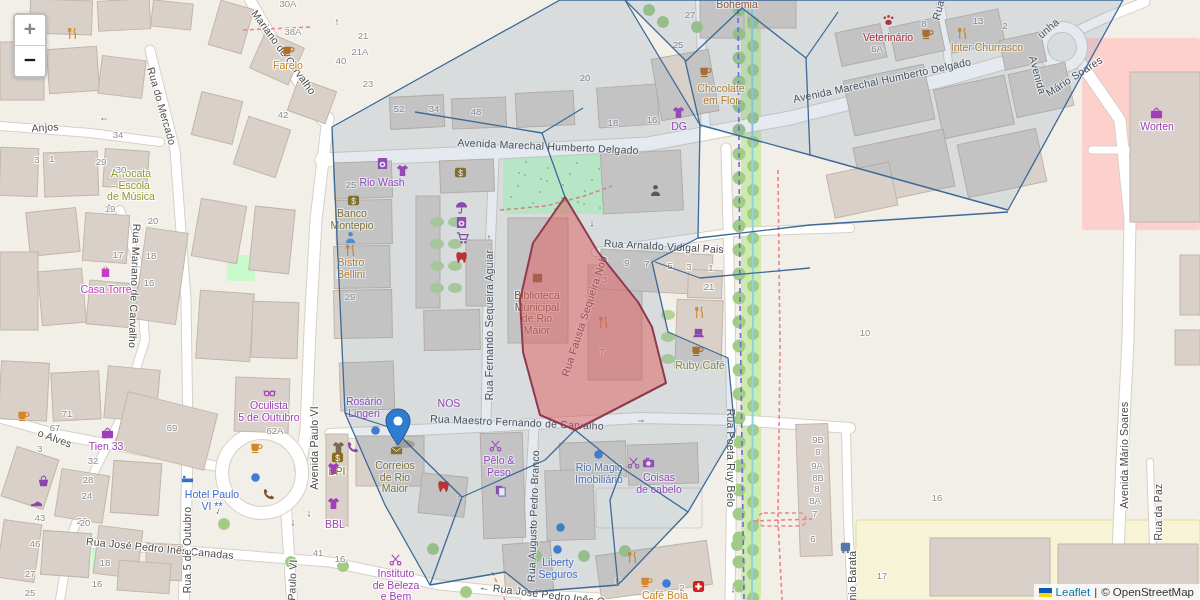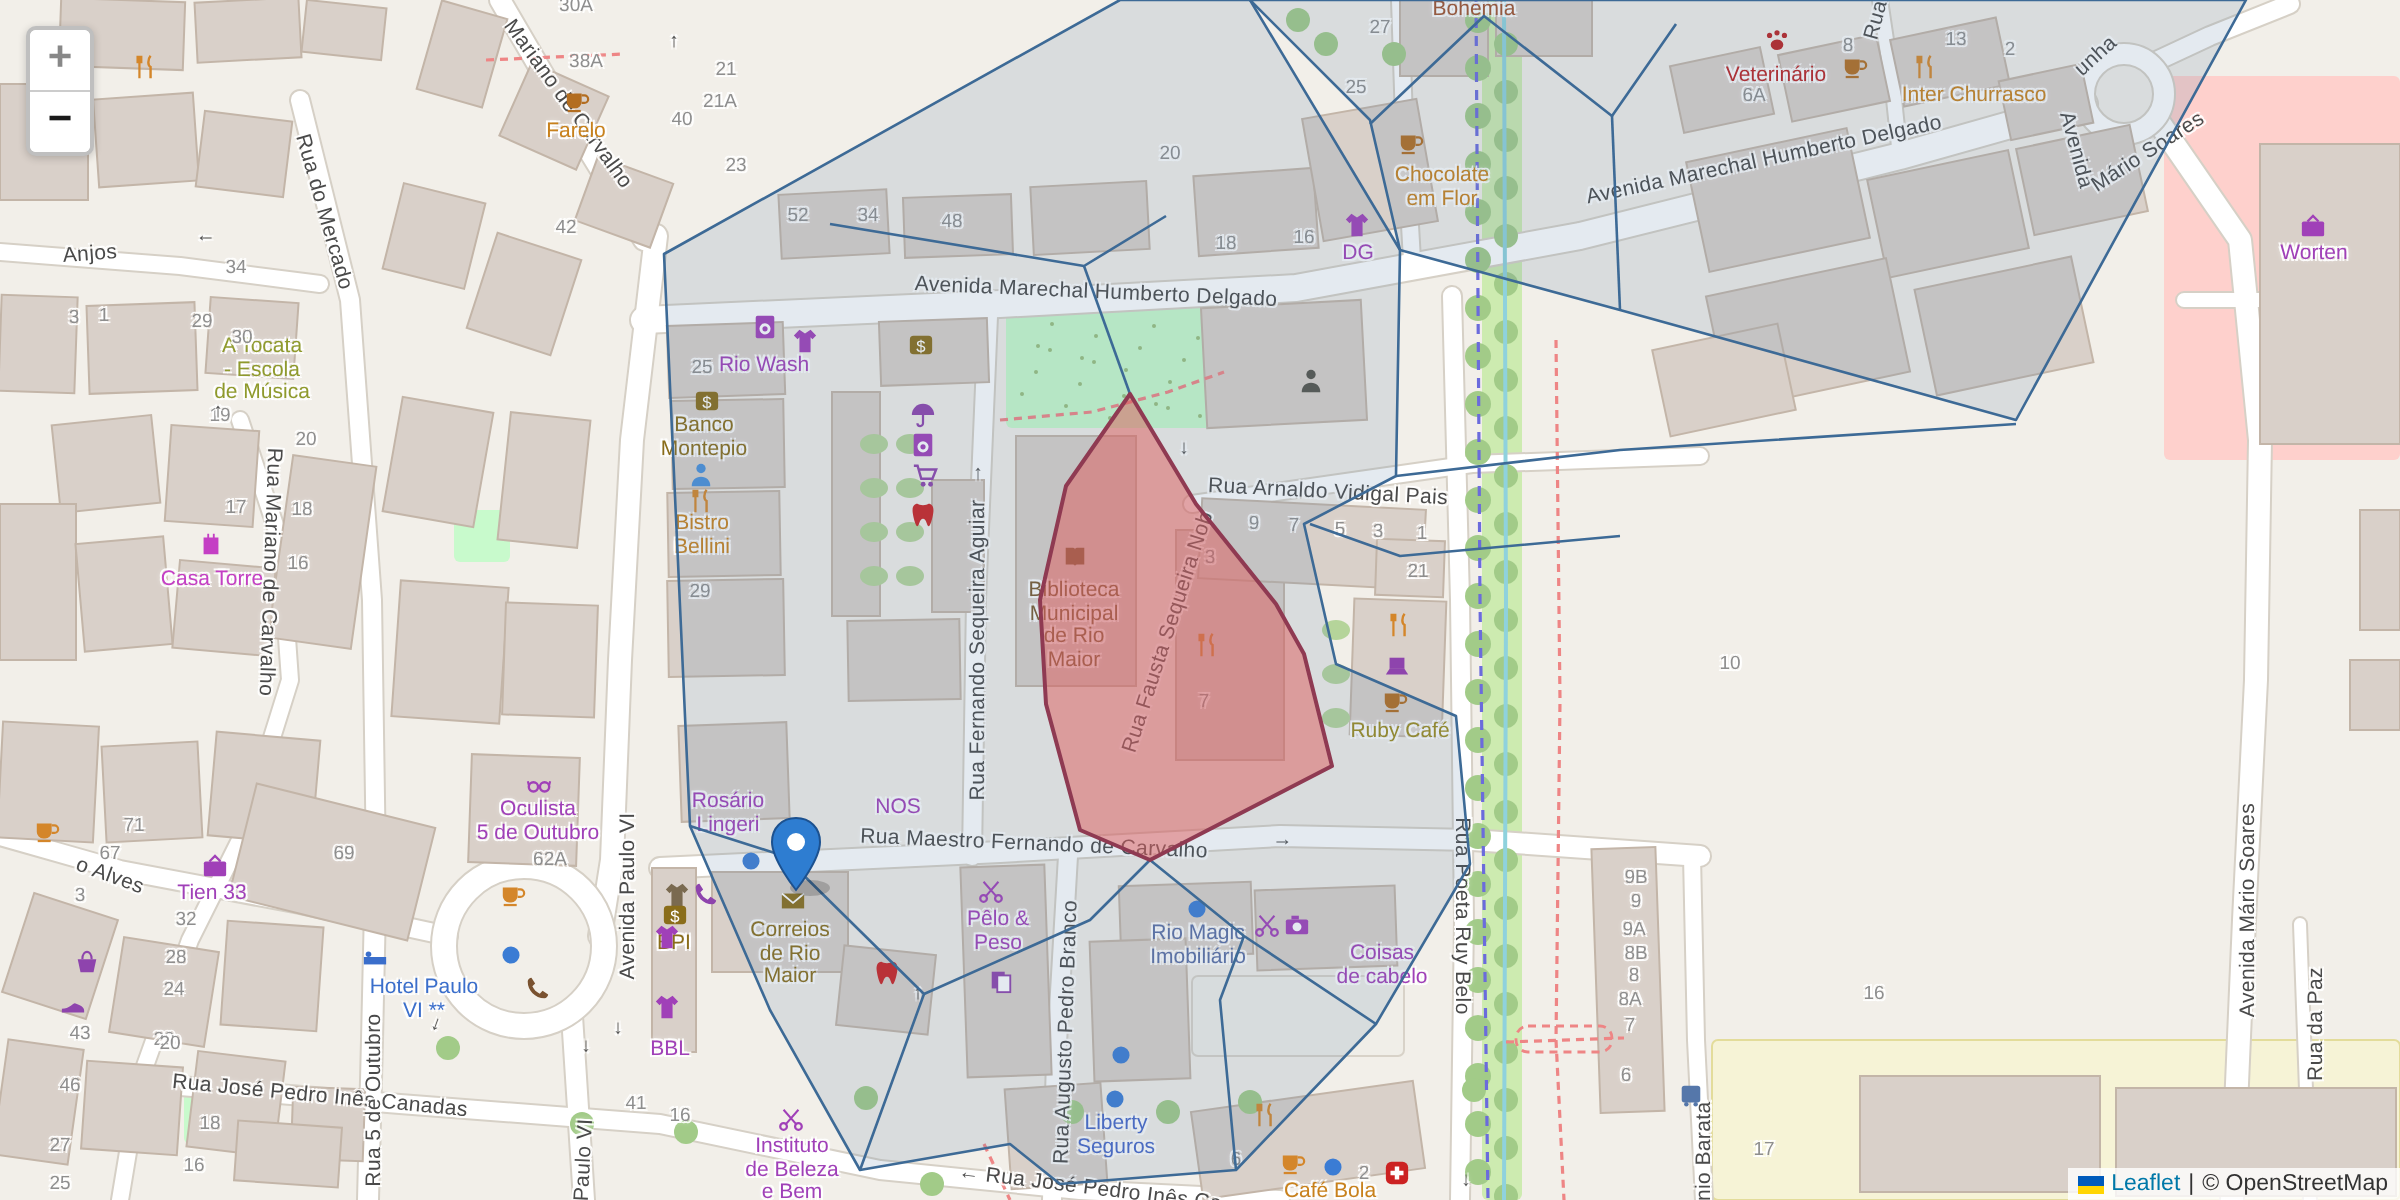--- a/index.html
+++ b/index.html
@@ -469,21 +469,21 @@
         <div>BBL</div>
       </div>
       <div class="lbl poi" style="color: rgb(160, 64, 184); left: 499px; top: 466px; transform: translate(-50%, -50%);">
         <div>Pêlo &amp;</div>
         <div>Peso</div>
       </div>
       <div class="lbl poi" style="color: rgb(91, 111, 165); left: 599px; top: 473px; transform: translate(-50%, -50%);">
         <div>Rio Magic</div>
         <div>Imobiliário</div>
       </div>
-      <div class="lbl poi" style="color: rgb(160, 64, 184); left: 691px; top: 483px; transform: translate(-50%, -50%);">
+      <div class="lbl poi" style="color: rgb(160, 64, 184); left: 659px; top: 483px; transform: translate(-50%, -50%);">
         <div>Coisas</div>
         <div>de cabelo</div>
       </div>
       <div class="lbl poi" style="color: rgb(70, 103, 200); left: 558px; top: 568px; transform: translate(-50%, -50%);">
         <div>Liberty</div>
         <div>Seguros</div>
       </div>
       <div class="lbl poi" style="color: rgb(160, 64, 184); left: 396px; top: 585px; transform: translate(-50%, -50%);">
         <div>Instituto</div>
         <div>de Beleza</div>

